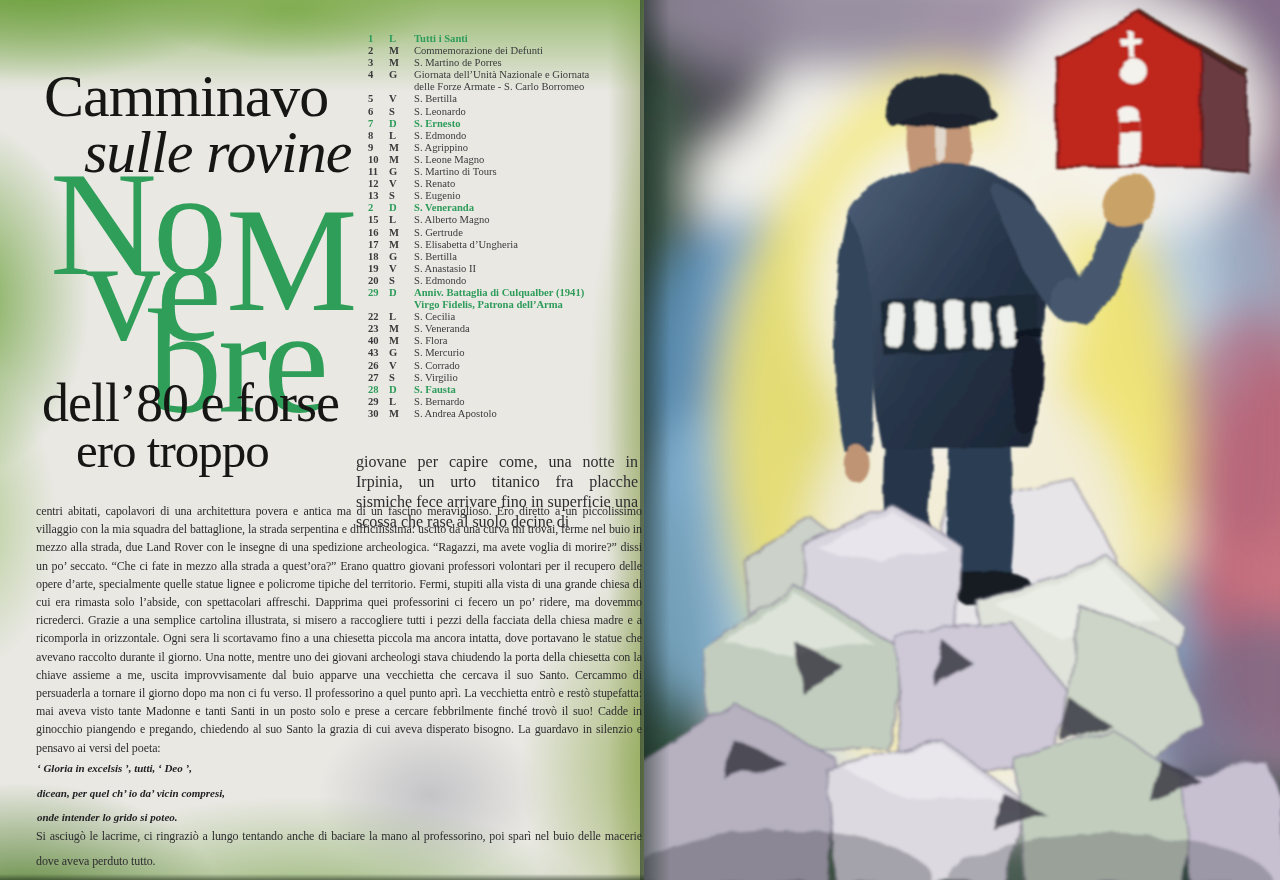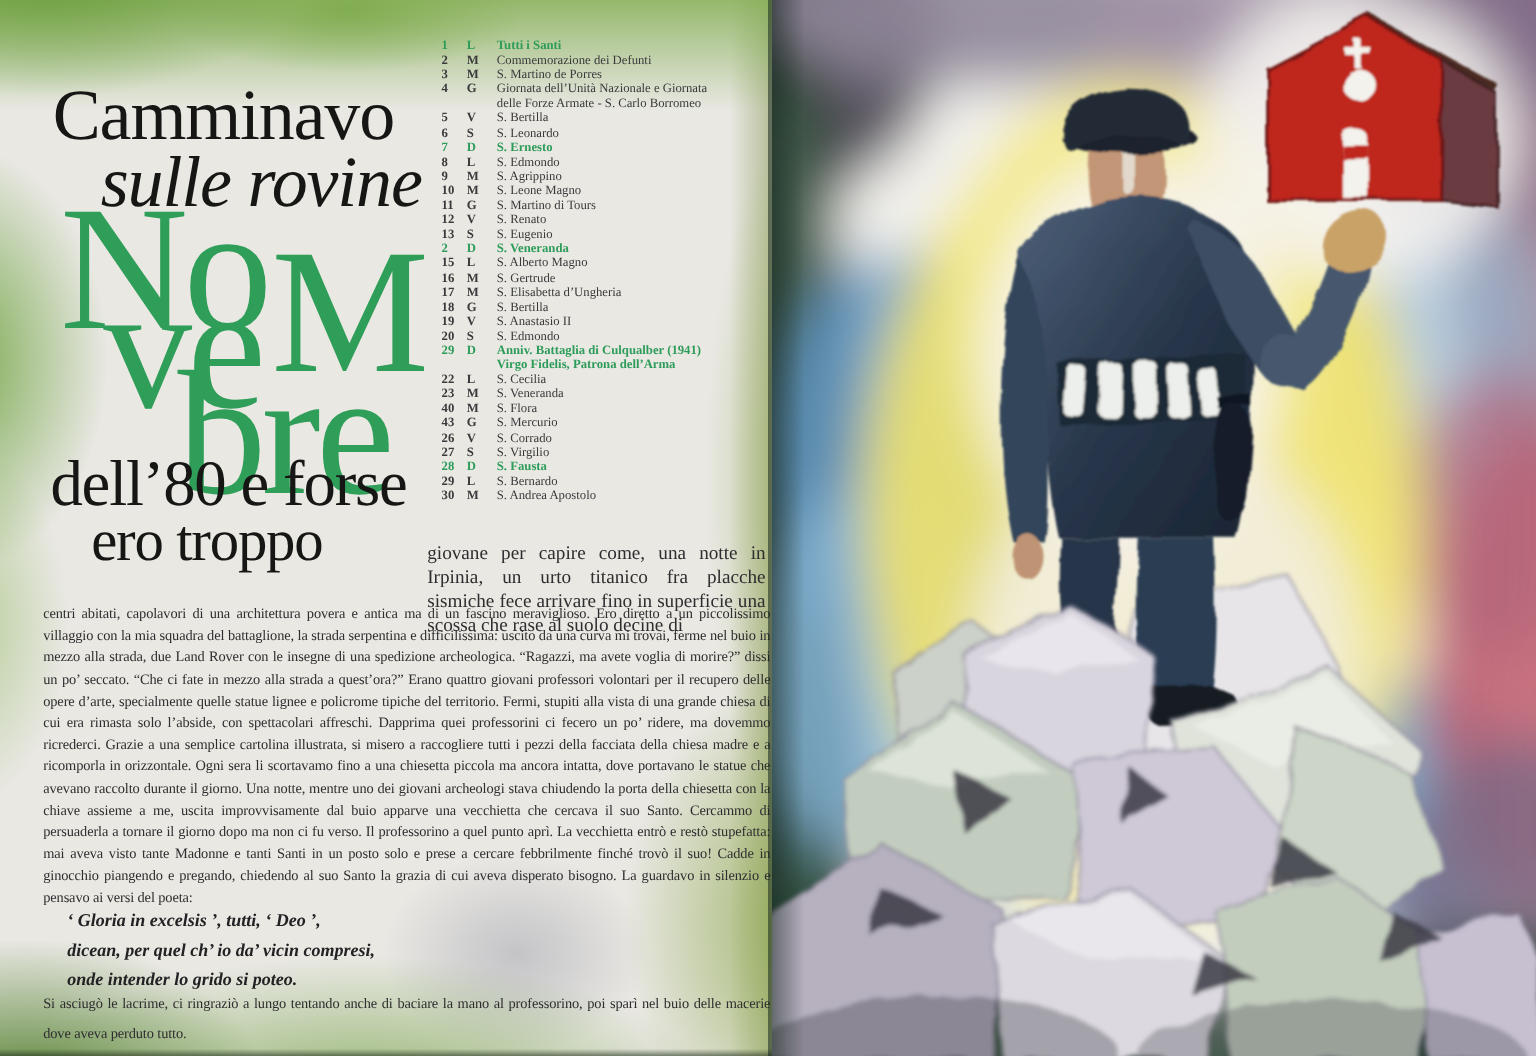--- a/index.html
+++ b/index.html
@@ -40,22 +40,22 @@
   .cal-row{display:flex;align-items:flex-start;}
   .cal-d{width:21px;font-weight:700;flex:none;}
   .cal-w{width:25px;font-weight:700;flex:none;}
   .cal-n{flex:1;}
   .cal-row.green .cal-d,.cal-row.green .cal-w,.cal-row.green .cal-n{color:#2e9c5a;font-weight:700;}
   
   .intro{position:absolute;left:356px;top:452px;width:282px;font-size:16px;line-height:20px;
     color:#2e2d2f;text-align:justify;}
   .bodytext{position:absolute;left:36px;top:502px;width:606px;font-size:12px;line-height:18.2px;
     color:#2e2d2f;text-align:justify;letter-spacing:-0.1px;}
-  .poem{position:absolute;left:37px;top:756px;width:606px;font-size:15px;line-height:24.5px;
-    color:#222124;font-weight:700;font-style:italic;margin-left:19px;}
+  .poem{position:absolute;left:37px;top:756px;width:606px;font-size:11px;line-height:24.5px;
+    color:#222124;font-weight:700;font-style:italic;}
   .closing{position:absolute;left:36px;top:824px;width:606px;font-size:12px;line-height:25px;
     color:#2e2d2f;text-align:justify;letter-spacing:-0.1px;}
   
   .page-right{position:absolute;left:644px;top:0;width:636px;height:880px;background:#f2f1ed;}
   .page-right svg{display:block;width:636px;height:880px;}
   .gutter-shadow{position:absolute;left:640px;top:0;width:30px;height:880px;pointer-events:none;
     background:linear-gradient(to right, rgba(18,34,28,.55), rgba(18,34,28,0));}
 </style>
 </head>
 <body>

